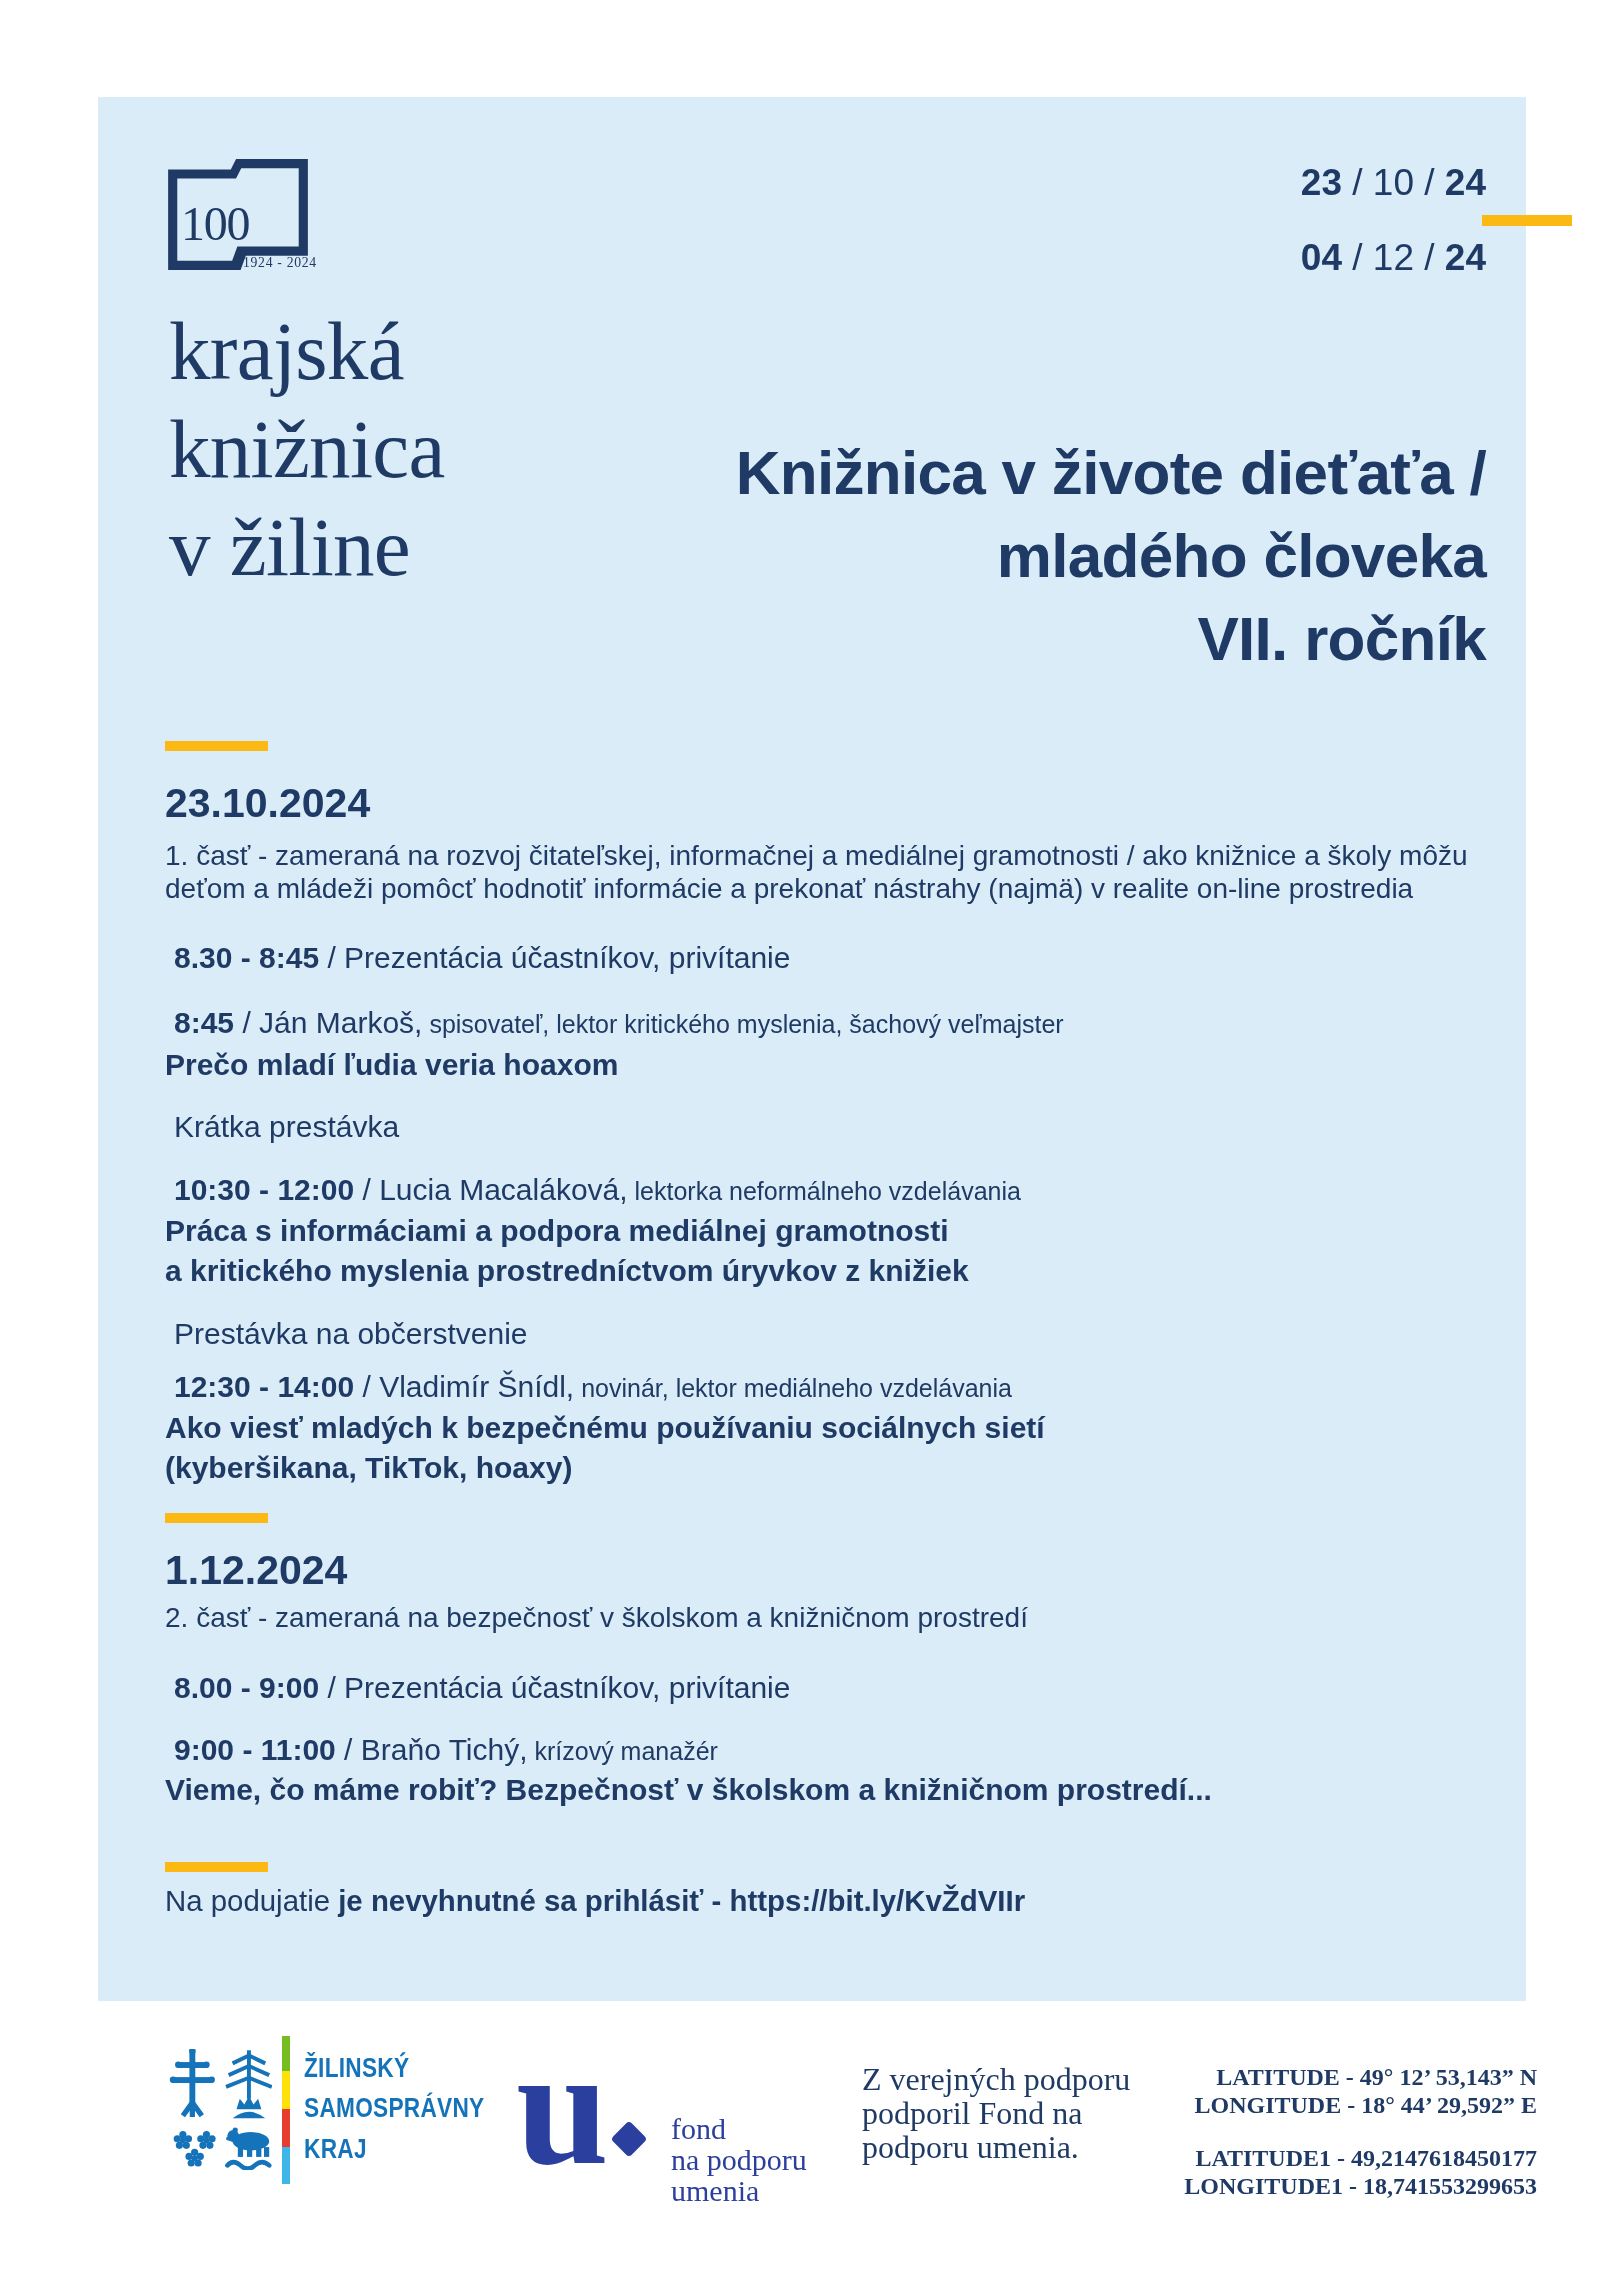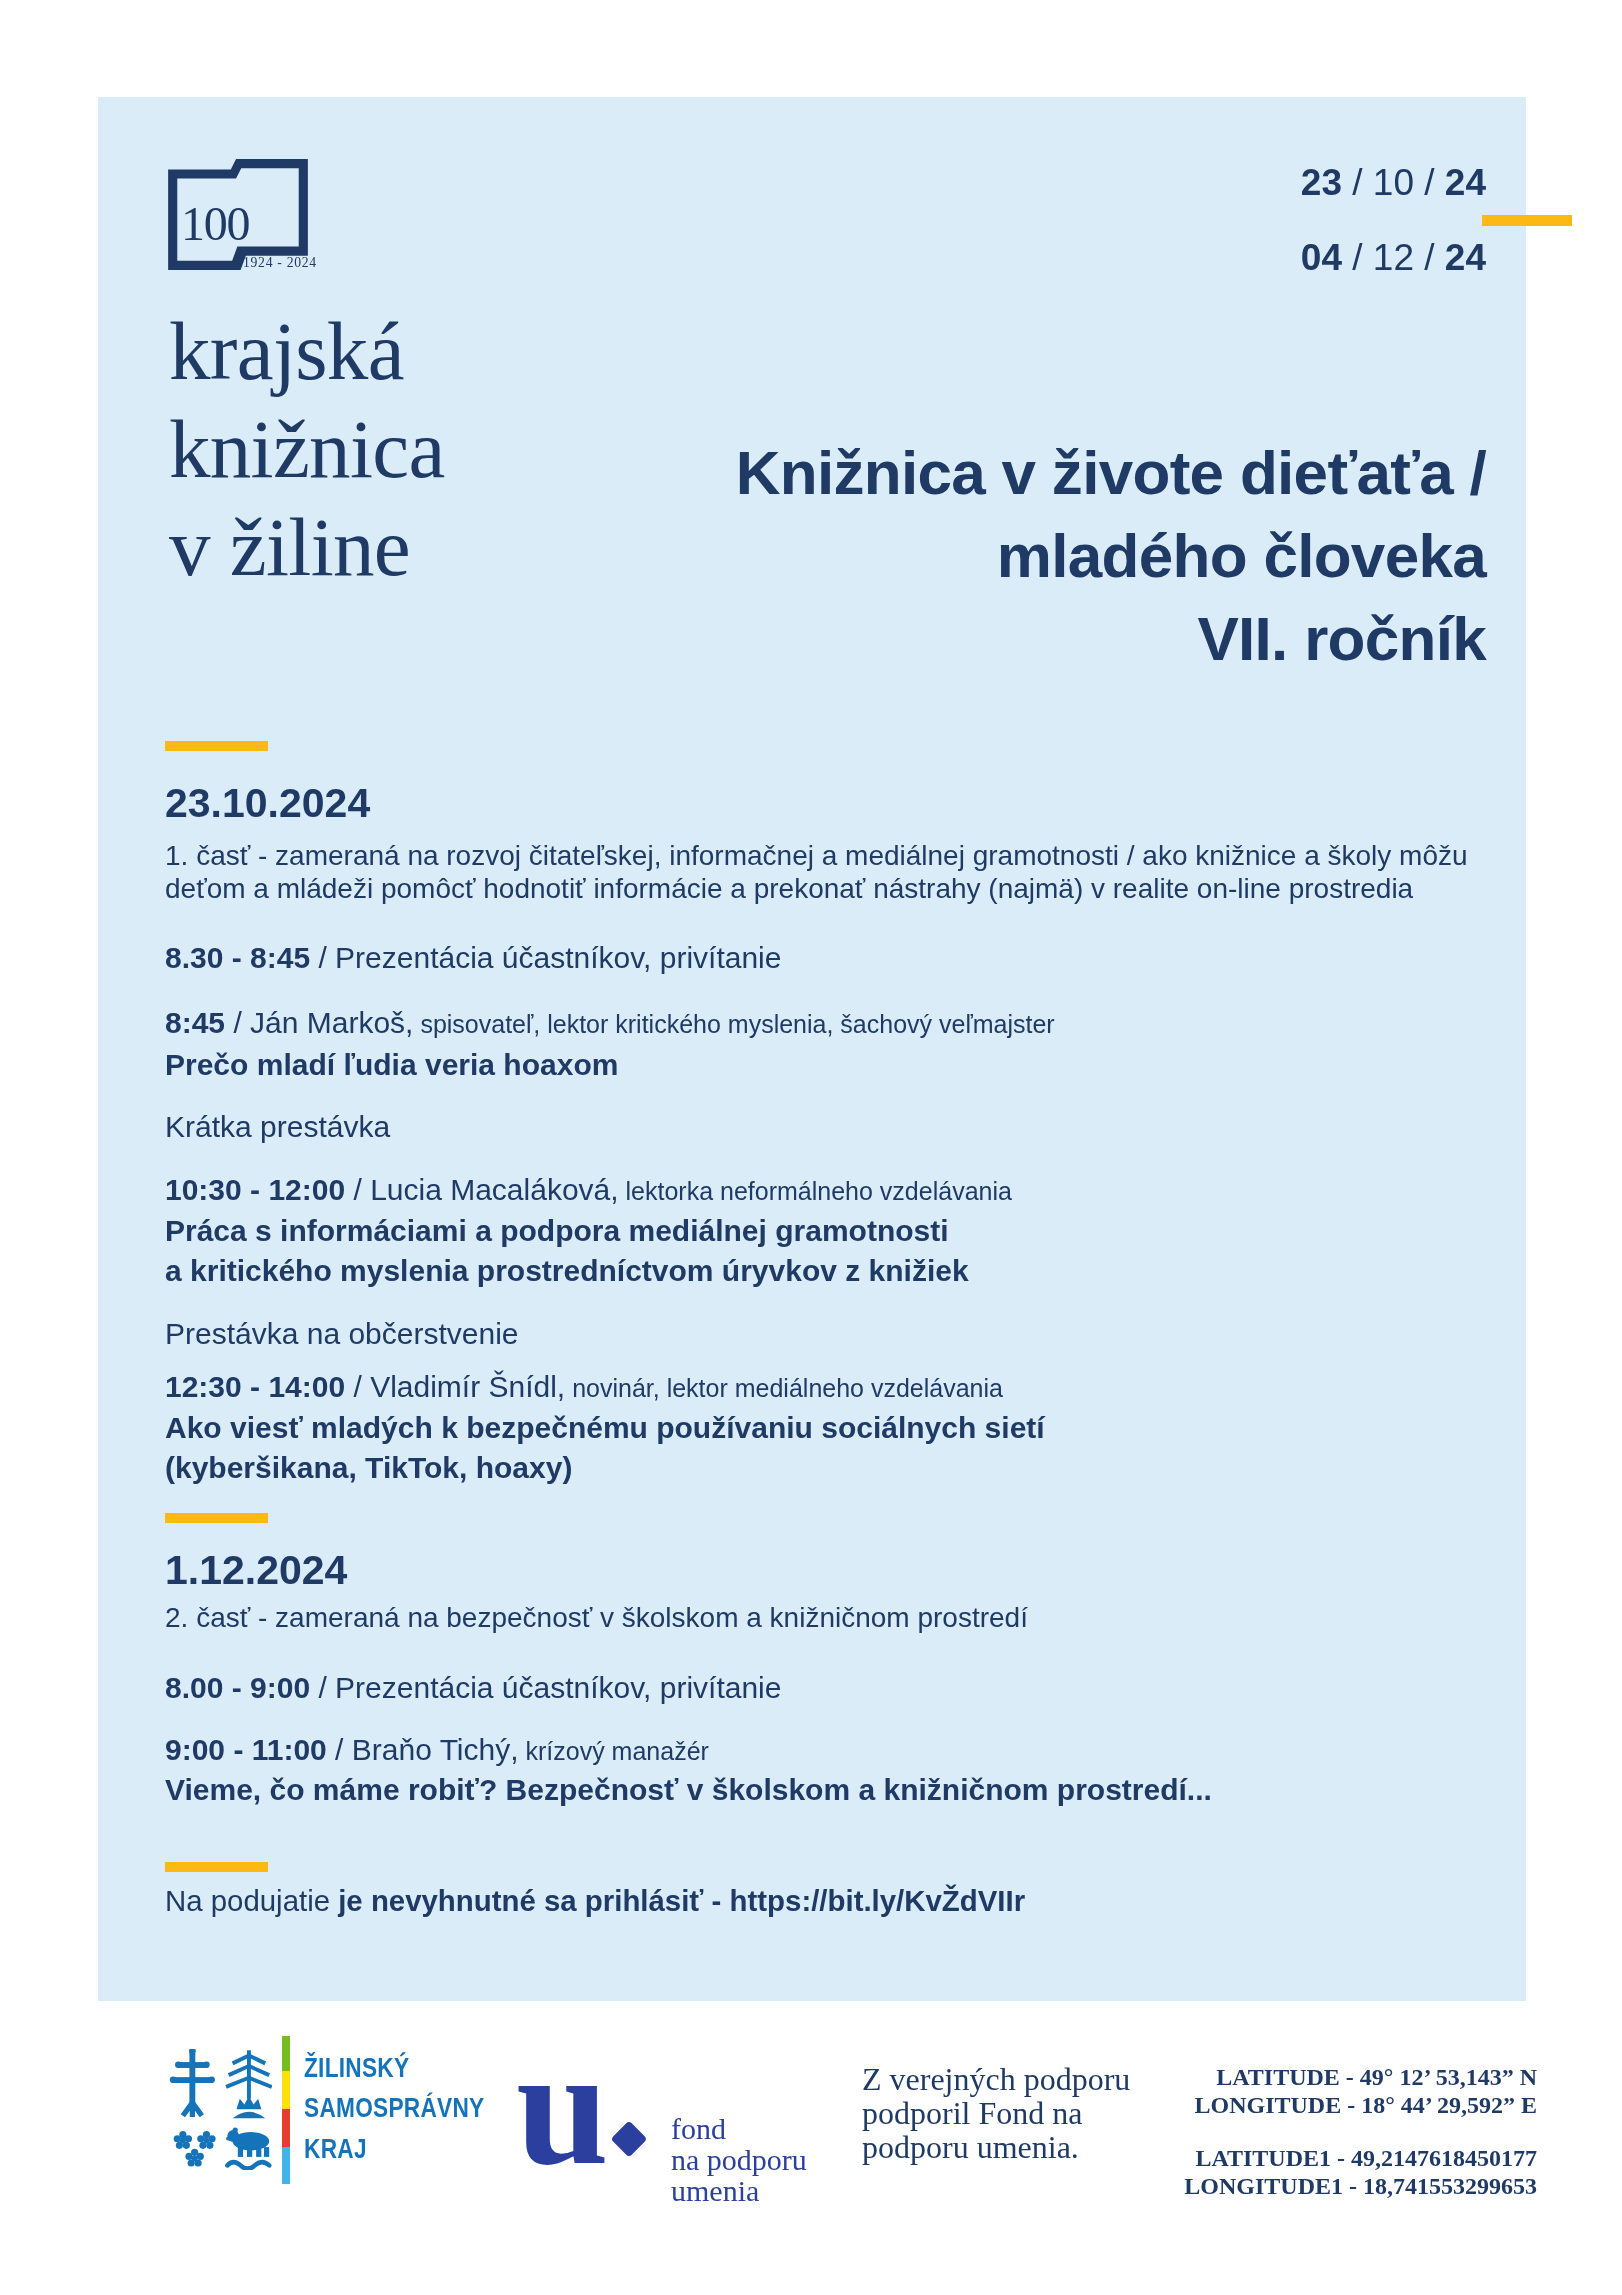--- a/index.html
+++ b/index.html
@@ -17,21 +17,21 @@
   
   .date-line{font-size:37px;right:137px;text-align:right;line-height:1.15;}
   .brand{left:169px;top:302px;font-size:83px;line-height:98px;letter-spacing:-0.7px;}
   .title{right:137px;top:431px;text-align:right;font-size:62px;line-height:83px;font-weight:bold;letter-spacing:-0.7px;}
   
   .logo100-num{left:181px;top:196px;font-size:48px;letter-spacing:-1.3px;}
   .logo100-years{left:243px;top:255px;font-size:13.7px;letter-spacing:0.7px;}
   
   .h-date{left:165px;font-size:41px;font-weight:bold;line-height:1.1;}
   .intro{left:165px;font-size:28px;line-height:1.1;}
-  .sched{left:165px;font-size:30px;line-height:1.1;}
+  .sched{left:174px;font-size:30px;line-height:1.1;}
   .sched .detail{font-size:25px;}
   .talk{left:165px;font-size:30px;font-weight:bold;line-height:1.1;}
   .divider{left:165px;width:103px;height:9.8px;}
   .register{left:165px;font-size:29.4px;line-height:1.1;}
   .register a{color:inherit;text-decoration:none;margin-top:24px;}
   
   .zsk-stripe{position:absolute;left:282px;top:2036px;width:7.9px;height:148px;display:flex;flex-direction:column;}
   .zsk-stripe div{width:100%;}
   .zsk-text{left:304px;color:var(--zsk_blue,#1573b9);font-weight:bold;font-size:27px;line-height:1;transform:scaleX(.84);transform-origin:left top;letter-spacing:0.3px;}
   .fpu-mark{left:516px;top:2023px;font-size:167px;line-height:1;font-weight:bold;color:var(--fpu_blue,#2b3f9e);}

